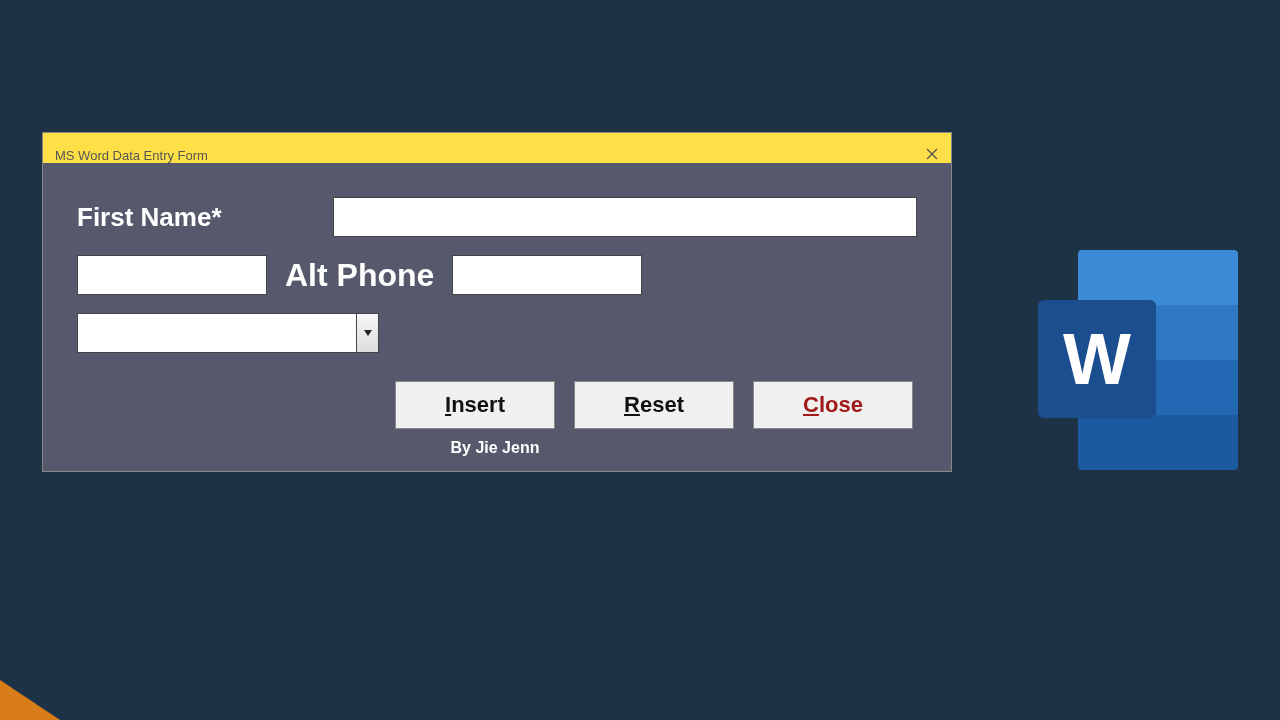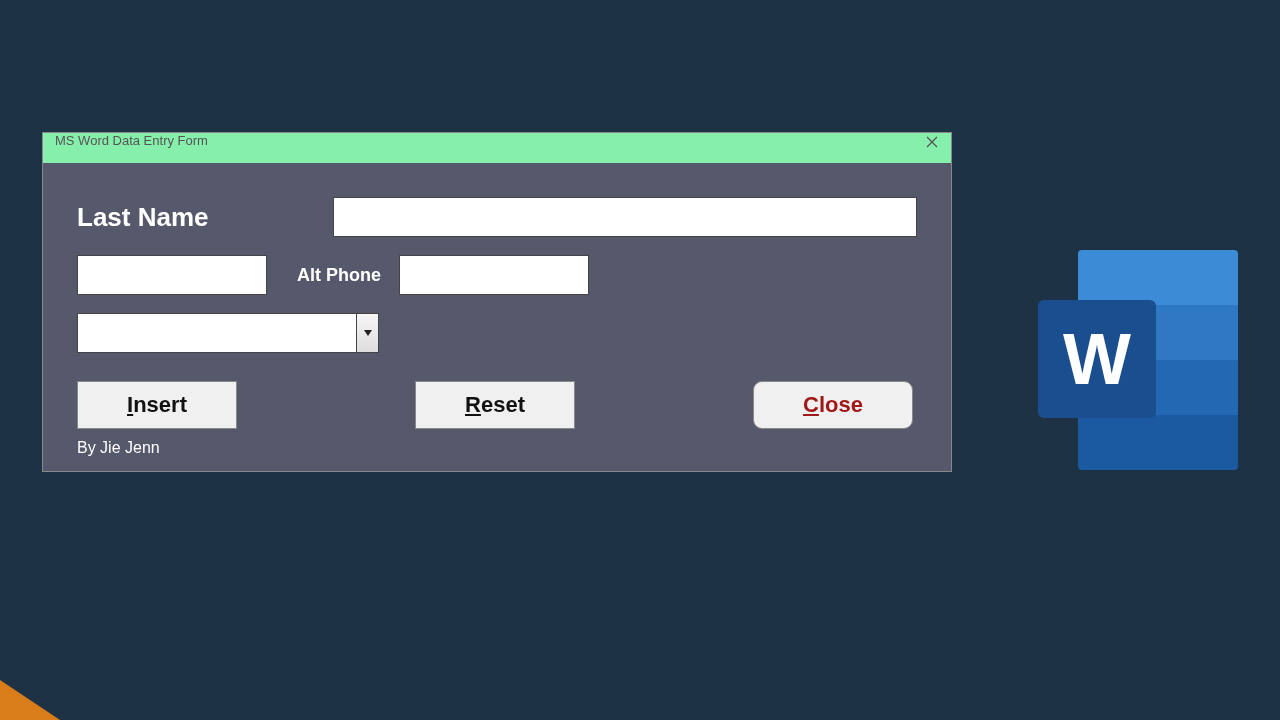--- a/index.html
+++ b/index.html
@@ -16,23 +16,23 @@
   .dialog {
     position: absolute;
     left: 42px;
     top: 132px;
     width: 910px;
     background: #56586b;
     border: 1px solid #888;
   }
   .titlebar {
     height: 30px;
-    background: #86efac;
-    display: flex;
-    align-items: flex-start;
+    background: #fde047;
+    display: flex;
+    align-items: flex-end;
     justify-content: space-between;
     padding: 0 10px 0 12px;
     font-size: 13px;
     color: #555;
   }
   .titlebar .close-x {
     width: 18px;
     height: 18px;
     display: flex;
     align-items: center;
@@ -51,23 +51,23 @@
     align-items: center;
     margin-bottom: 18px;
   }
   .lbl {
     font-size: 26px;
     font-weight: 600;
     width: 256px;
     flex-shrink: 0;
   }
   .lbl-inline {
-    font-size: 18px;
+    font-size: 32px;
     font-weight: 600;
-    margin: 0 18px 0 30px;
+    margin: 0 18px 0 18px;
   }
 
   input.textfield {
     height: 40px;
     border: 1px solid #444;
     background: #fff;
     font-size: 18px;
     padding: 0 8px;
     outline: none;
   }
@@ -96,44 +96,44 @@
     background: linear-gradient(#f6f6f6, #ddd);
     display: flex;
     align-items: center;
     justify-content: center;
     cursor: pointer;
   }
   .combo .drop svg { fill: #222; }
 
   .button-row {
     display: flex;
-    justify-content: space-between;
-    gap: 28px;
+    justify-content: flex-end;
+    gap: 19px;
     margin-top: 28px;
     padding-right: 4px;
   }
   .btn {
     width: 160px;
     height: 48px;
     background: #f0f0f0;
     border: 1px solid #888;
     font-size: 22px;
     font-weight: 700;
     font-family: inherit;
     cursor: pointer;
     color: #111;
   }
   .btn .ul { text-decoration: underline; }
-  .btn.close-btn { color: #a01818; border-radius: 9px; }
+  .btn.close-btn { color: #a01818; }
 
   .credit {
-    text-align: left;
+    text-align: center;
     color: #fff;
     font-size: 16px;
-    font-weight: 400;
+    font-weight: 700;
     margin-top: 10px;
     padding-right: 4px;
   }
 
   
   .word-logo {
     position: absolute;
     right: 42px;
     top: 250px;
     width: 200px;
@@ -195,25 +195,25 @@
     <div class="close-x">
       <svg width="12" height="12" viewBox="0 0 12 12">
           <line x1="1" y1="1" x2="11" y2="11" stroke-width="1.2"></line>
           <line x1="11" y1="1" x2="1" y2="11" stroke-width="1.2"></line>
         </svg>
     </div>
   </div>
 
   <div class="form-body">
 
-
     <div class="row">
-      <div class="lbl">Last Name</div>
+      <div class="lbl">First Name*</div>
       <input class="textfield w-full" value="" style="">
     </div>
+
 
     <div class="row">
       <input class="textfield w-phone" value="" style="">
       <div class="lbl-inline">Alt Phone</div>
       <input class="textfield w-phone" value="" style="">
     </div>
 
     <div class="row">
       <div class="combo">
         <input value="" style="">

